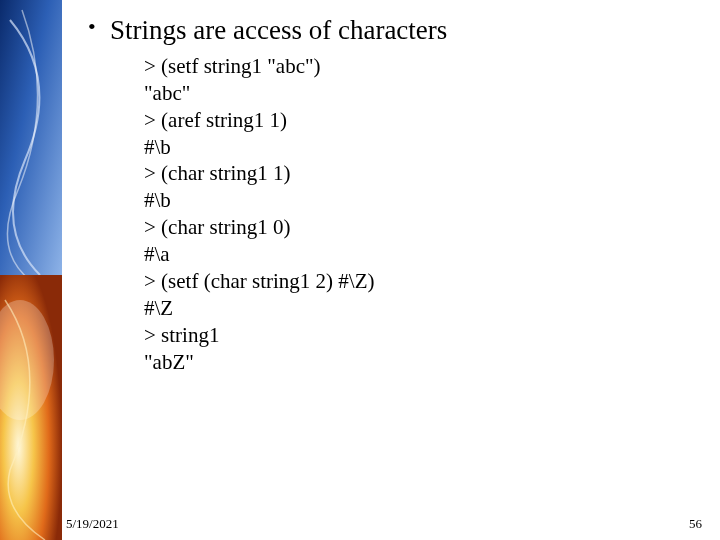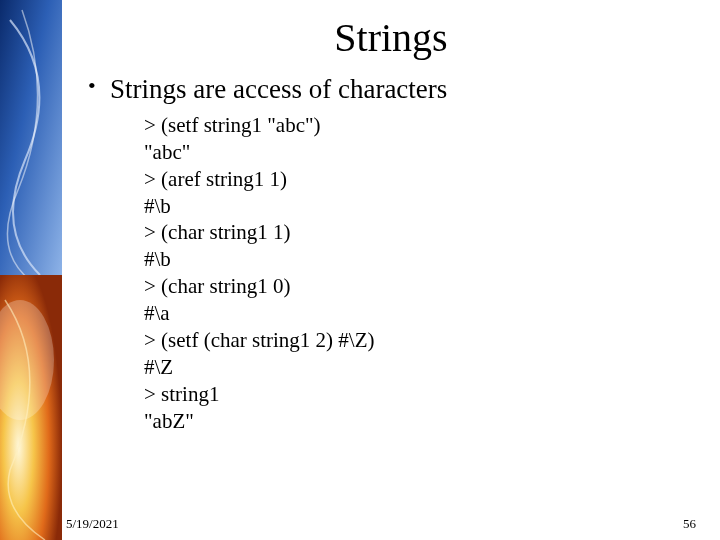--- a/index.html
+++ b/index.html
@@ -63,21 +63,21 @@
     font-size: 13px;
     color: #000;
   }
   .date {
     position: absolute;
     left: 66px;
     bottom: 0;
   }
   .pagenum {
     position: absolute;
-    right: 24px;
+    right: 18px;
     bottom: 0;
   }
 </style>
 </head>
 <body>
 
 <div class="sidebar">
   <svg width="62" height="540" viewBox="0 0 62 540">
     <defs>
       <linearGradient id="g1" x1="0" y1="0" x2="1" y2="1">
@@ -95,21 +95,20 @@
     <rect x="0" y="0" width="62" height="280" fill="url(#g1)"></rect>
     <path d="M10 20 Q60 80 25 160 Q-5 230 40 275" stroke="#d7e4fa" stroke-width="2" fill="none" opacity="0.7"></path>
     <path d="M22 10 Q55 100 18 190 Q-8 250 30 280" stroke="#ffffff" stroke-width="1.5" fill="none" opacity="0.5"></path>
     <rect x="0" y="275" width="62" height="265" fill="url(#g2)"></rect>
     <ellipse cx="20" cy="360" rx="34" ry="60" fill="#ffffff" opacity="0.25"></ellipse>
     <path d="M5 300 Q52 370 10 470 Q0 510 45 540" stroke="#fff0c0" stroke-width="1.5" fill="none" opacity="0.6"></path>
   </svg>
 </div>
 
 <div class="content">
-  <h1 class="title">Strings</h1>
 
   <ul class="bullets">
     <li>Strings are access of characters</li>
   </ul>
 
   <div class="code"><span>&gt; (setf string1 "abc")</span>
 <span>"abc"</span>
 <span>&gt; (aref string1 1)</span>
 <span>#\b</span>
 <span>&gt; (char string1 1)</span>

